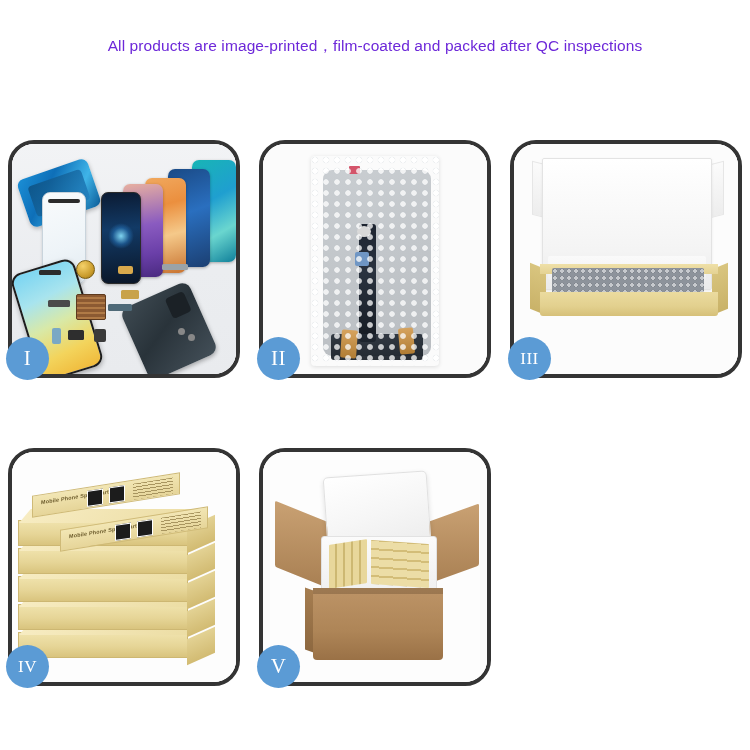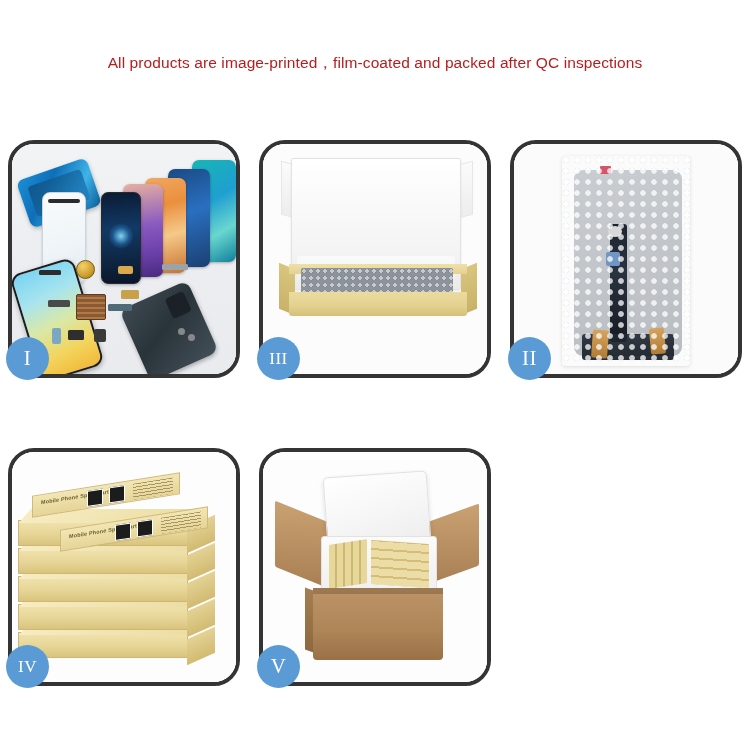--- a/index.html
+++ b/index.html
@@ -31,26 +31,26 @@
     font-family: "Liberation Sans", sans-serif;
     font-size: 35px;
     font-weight: 400;
     letter-spacing: 1.6px;
     color: #111111;
     line-height: 1.05;
     white-space: nowrap;
   }
 
   .subtitle {
-    margin-top: 21px;
+    margin-top: 4px;
     font-family: "Liberation Sans", sans-serif;
     font-size: 15.5px;
     font-weight: 400;
     letter-spacing: 0.1px;
-    color: #b91c1c;
+    color: #6d28d9;
     white-space: nowrap;
   }
 
   
   .grid {
     position: absolute;
     top: 140px;
     left: 8px;
     width: 734px;
     display: grid;
@@ -322,49 +322,49 @@
         <div class="tiny t8"></div>
         <div class="tiny t9"></div>
         <div class="tiny t10"></div>
         <div class="tiny t11"></div>
       </div>
       <div class="badge">I</div>
     </div>
 
     <div class="panel">
       <div class="panel-clip">
-        <div class="p3-bg"></div>
-        <div class="p3-lidflapL"></div>
-        <div class="p3-lidflapR"></div>
-        <div class="p3-lidback"></div>
-        <div class="p3-foam"></div>
-        <div class="p3-trayL"></div>
-        <div class="p3-trayR"></div>
-        <div class="p3-traytop"></div>
-        <div class="p3-wrap"></div>
-        <div class="p3-trayfront"></div>
-      </div>
-      <div class="badge small">III</div>
-    </div>
-
-    <div class="panel">
-      <div class="panel-clip">
         <div class="p2-bg"></div>
         <div class="bubble-bag"></div>
         <div class="lcd-inner"></div>
         <div class="flex-strip"></div>
         <div class="flex-pad"></div>
         <div class="flex-pad2"></div>
         <div class="bottom-board"></div>
         <div class="connector-l"></div>
         <div class="connector-r"></div>
         <div class="red-tab"></div>
         <div class="bubble-overlay"></div>
       </div>
       <div class="badge">II</div>
+    </div>
+
+    <div class="panel">
+      <div class="panel-clip">
+        <div class="p3-bg"></div>
+        <div class="p3-lidflapL"></div>
+        <div class="p3-lidflapR"></div>
+        <div class="p3-lidback"></div>
+        <div class="p3-foam"></div>
+        <div class="p3-trayL"></div>
+        <div class="p3-trayR"></div>
+        <div class="p3-traytop"></div>
+        <div class="p3-wrap"></div>
+        <div class="p3-trayfront"></div>
+      </div>
+      <div class="badge small">III</div>
     </div>
 
     <div class="panel">
       <div class="panel-clip">
         <div class="p4-bg"></div>
         <div class="stack">
           <div class="sbox sb1">
               <div class="side"></div>
               <div class="topface"></div>
             </div>

